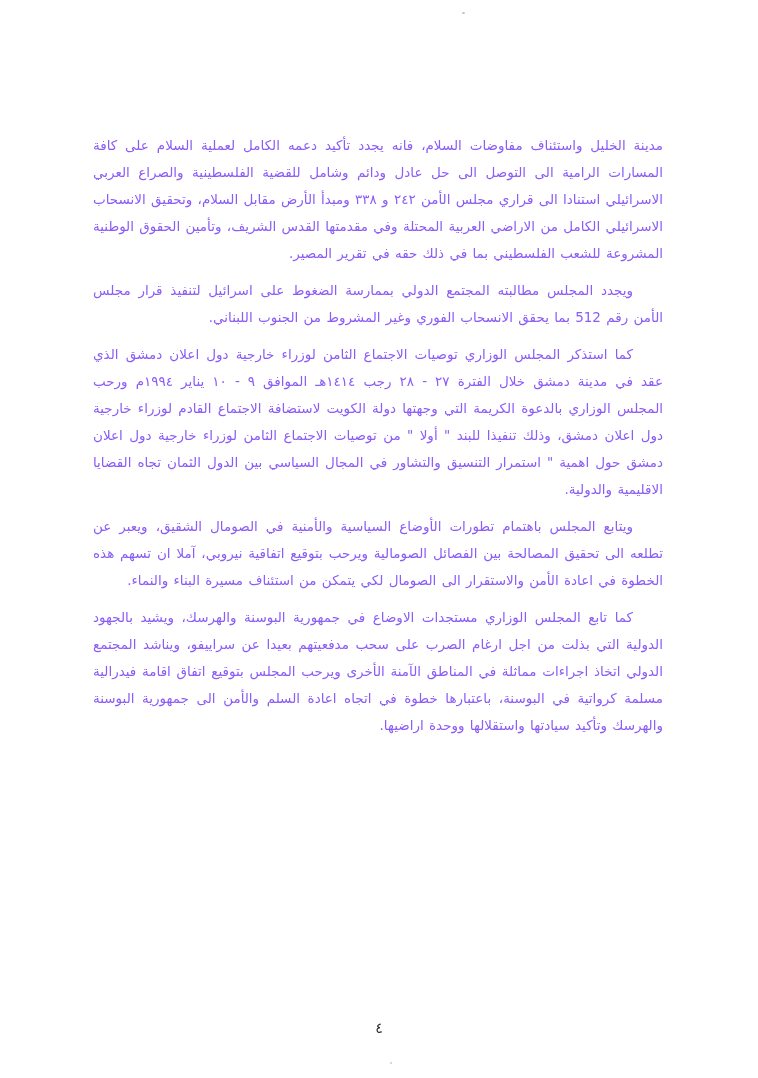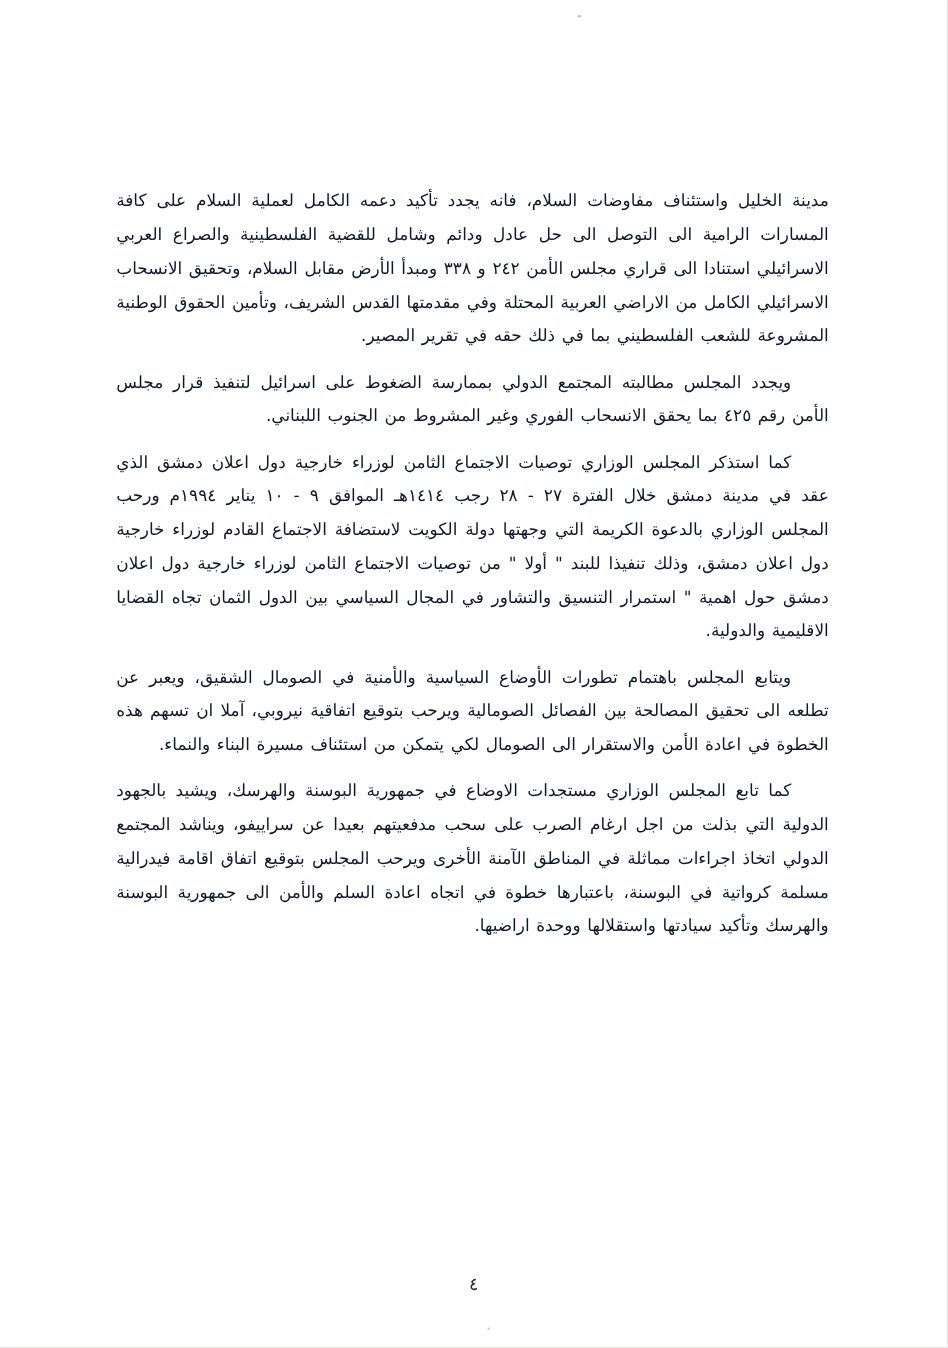--- a/index.html
+++ b/index.html
@@ -19,26 +19,26 @@
   }
   .scan-speck-1, .scan-speck-2 {
     position: absolute;
     background: #9a9a9a;
     border-radius: 50%;
   }
   .scan-speck-1 { width: 3px; height: 2px; top: 12px; left: 462px; opacity: .6; }
   .scan-speck-2 { width: 2px; height: 2px; top: 1062px; left: 390px; opacity: .5; }
   .content {
     position: absolute;
-    top: 148px;
+    top: 132px;
     right: 95px;
     width: 570px;
     direction: rtl;
     text-align: justify;
-    color: #0f172a;
+    color: #8b5cf6;
     font-size: 13.5px;
     line-height: 27px;
     letter-spacing: 0.2px;
   }
   .content p {
     margin: 0 0 10px 0;
     word-spacing: 1px;
   }
   .content p.indented {
     text-indent: 30px;
@@ -56,20 +56,20 @@
 </style>
 </head>
 <body>
 
 <div class="page">
   <span class="scan-speck-1"></span>
   <span class="scan-speck-2"></span>
 
   <div class="content">
     <p>مدينة الخليل واستئناف مفاوضات السلام، فانه يجدد تأكيد دعمه الكامل لعملية السلام على كافة المسارات الرامية الى التوصل الى حل عادل ودائم وشامل للقضية الفلسطينية والصراع العربي الاسرائيلي استنادا الى قراري مجلس الأمن ٢٤٢ و ٣٣٨ ومبدأ الأرض مقابل السلام، وتحقيق الانسحاب الاسرائيلي الكامل من الاراضي العربية المحتلة وفي مقدمتها القدس الشريف، وتأمين الحقوق الوطنية المشروعة للشعب الفلسطيني بما في ذلك حقه في تقرير المصير.</p>
-    <p class="indented">ويجدد المجلس مطالبته المجتمع الدولي بممارسة الضغوط على اسرائيل لتنفيذ قرار مجلس الأمن رقم ٤٢٥ بما يحقق الانسحاب الفوري وغير المشروط من الجنوب اللبناني.</p>
+    <p class="indented">ويجدد المجلس مطالبته المجتمع الدولي بممارسة الضغوط على اسرائيل لتنفيذ قرار مجلس الأمن رقم 512 بما يحقق الانسحاب الفوري وغير المشروط من الجنوب اللبناني.</p>
     <p class="indented">كما استذكر المجلس الوزاري توصيات الاجتماع الثامن لوزراء خارجية دول اعلان دمشق الذي عقد في مدينة دمشق خلال الفترة ٢٧ - ٢٨ رجب ١٤١٤هـ الموافق ٩ - ١٠ يناير ١٩٩٤م ورحب المجلس الوزاري بالدعوة الكريمة التي وجهتها دولة الكويت لاستضافة الاجتماع القادم لوزراء خارجية دول اعلان دمشق، وذلك تنفيذا للبند " أولا " من توصيات الاجتماع الثامن لوزراء خارجية دول اعلان دمشق حول اهمية " استمرار التنسيق والتشاور في المجال السياسي بين الدول الثمان تجاه القضايا الاقليمية والدولية.</p>
     <p class="indented">ويتابع المجلس باهتمام تطورات الأوضاع السياسية والأمنية في الصومال الشقيق، ويعبر عن تطلعه الى تحقيق المصالحة بين الفصائل الصومالية ويرحب بتوقيع اتفاقية نيروبي، آملا ان تسهم هذه الخطوة في اعادة الأمن والاستقرار الى الصومال لكي يتمكن من استئناف مسيرة البناء والنماء.</p>
     <p class="indented">كما تابع المجلس الوزاري مستجدات الاوضاع في جمهورية البوسنة والهرسك، ويشيد بالجهود الدولية التي بذلت من اجل ارغام الصرب على سحب مدفعيتهم بعيدا عن سراييفو، ويناشد المجتمع الدولي اتخاذ اجراءات مماثلة في المناطق الآمنة الأخرى ويرحب المجلس بتوقيع اتفاق اقامة فيدرالية مسلمة كرواتية في البوسنة، باعتبارها خطوة في اتجاه اعادة السلم والأمن الى جمهورية البوسنة والهرسك وتأكيد سيادتها واستقلالها ووحدة اراضيها.</p>
   </div>
 
   <div class="page-number">٤</div>
 </div>
 
 </body></html>

